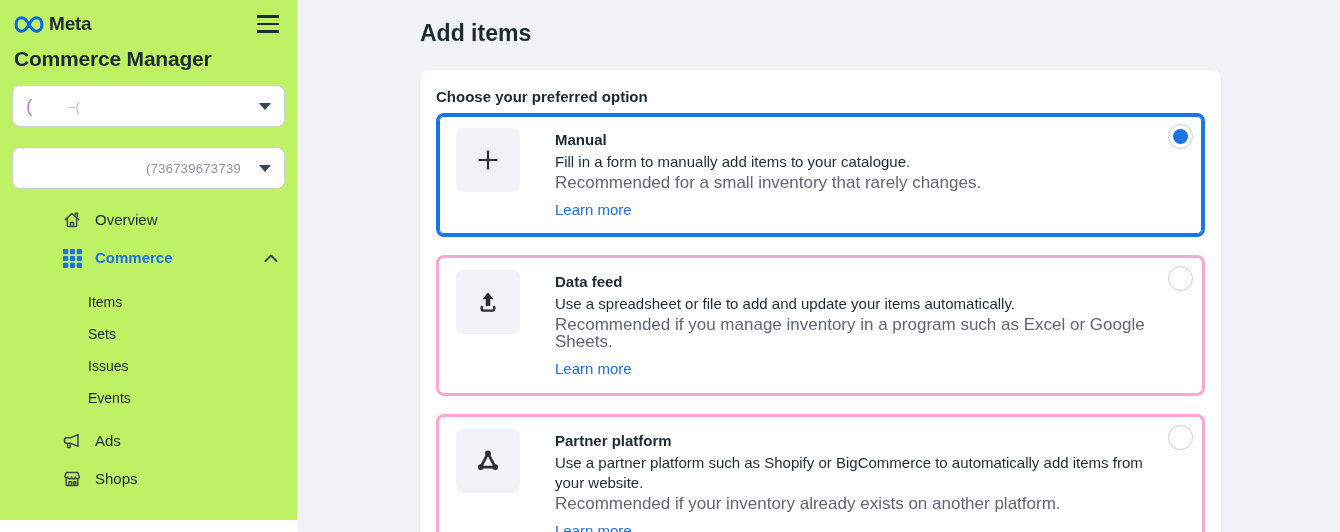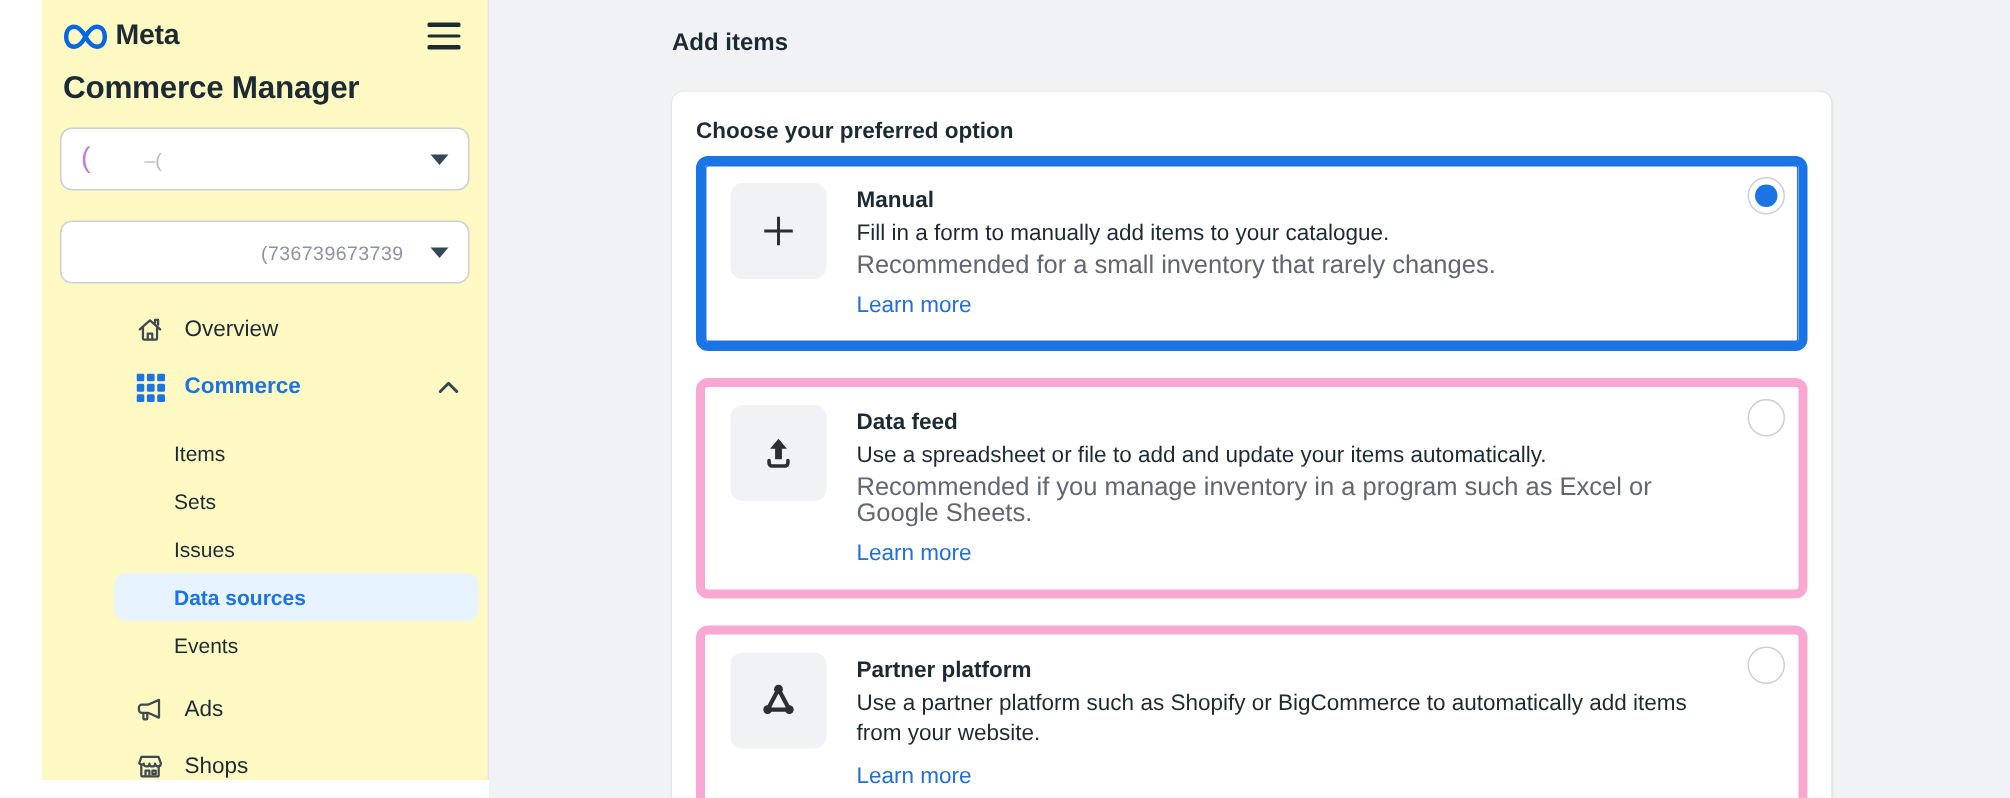--- a/index.html
+++ b/index.html
@@ -6,22 +6,22 @@
   html,body { width: 1340px; height: 532px; overflow: hidden; }
   body {
     font-family: "Liberation Sans", sans-serif;
     color: #1c2b33;
     background: #fff;
   }
   .app { display: flex; width: 1340px; height: 532px; }
 
   
   .sidebar {
-    width: 298px; flex: 0 0 298px; background: #fef9c3;
-    border-right: 1px solid #e4e6eb; height: 520px; position: relative; margin-left: 28px;
+    width: 298px; flex: 0 0 298px; background: #bef264;
+    border-right: 1px solid #e4e6eb; height: 520px; position: relative;
   }
   .brand-row { display: flex; align-items: center; justify-content: space-between; padding: 13px 18px 0 14px; }
   .meta-logo { display: flex; align-items: center; gap: 5px; }
   .meta-logo svg { display: block; }
   .meta-wordmark { font-size: 19px; font-weight: 700; color: #1c2b33; letter-spacing: -0.2px; }
   .hamburger { display: flex; flex-direction: column; gap: 5px; cursor: pointer; padding: 2px 0; }
   .hamburger span { display: block; width: 22px; height: 2.5px; background: #1c2b33; border-radius: 1px; }
   .app-title { font-size: 21px; font-weight: 700; margin: 12px 14px 0; color: #1c2b33; letter-spacing: -0.2px; }
 
   .selector {
@@ -55,31 +55,31 @@
     background: #e7f3ff; color: #1b74e4; font-weight: 700;
     border-radius: 8px; margin: 0 6px 0 4px; padding-left: 40px;
   }
   .nav-gap { height: 8px; }
 
   
   .main {
     flex: 1; background: #f0f2f5; height: 532px;
     padding: 20px 119px 0 122px; overflow: hidden;
   }
-  .page-title { font-size: 16px; font-weight: 700; color: #1c2b33; }
+  .page-title { font-size: 23px; font-weight: 700; color: #1c2b33; }
   .card {
     margin-top: 23px; background: #fff; border-radius: 8px;
     box-shadow: 0 1px 2px rgba(0,0,0,0.10), 0 0 1px rgba(0,0,0,0.08);
     padding: 18px 16px 16px;
   }
   .card-heading { font-size: 15px; font-weight: 700; color: #1c2b33; margin-bottom: 8px; }
 
   .option {
-    position: relative; display: flex; gap: 20px;
-    border: 6px solid #f9a8d4; border-radius: 8px;
+    position: relative; display: flex; gap: 35px;
+    border: 3px solid #f9a8d4; border-radius: 8px;
     padding: 14px 48px 14px 17px; min-height: 96px; margin-bottom: 18px;
     background: #fff; cursor: pointer;
   }
   .option.selected { border-color: #1b74e4; box-shadow: inset 0 0 0 1px #1b74e4; }
   .opt-icon {
     width: 64px; height: 64px; background: #f0f2f5; border-radius: 8px;
     display: flex; align-items: center; justify-content: center; flex-shrink: 0; margin-top: -2px;
   }
   .opt-body { padding-top: 0px; }
   .opt-title { font-size: 15px; font-weight: 700; line-height: 20px; color: #1c2b33; }
@@ -164,21 +164,20 @@
           <svg width="16" height="10" viewBox="0 0 16 10">
             <polyline points="2.5,8 8,2.5 13.5,8" fill="none" stroke="#344854" stroke-width="2" stroke-linecap="round" stroke-linejoin="round"></polyline>
           </svg>
         </span>
       </div>
 
       <div class="sub-list">
         <div class="sub-item">Items</div>
         <div class="sub-item">Sets</div>
         <div class="sub-item">Issues</div>
-        <div class="sub-item active">Data sources</div>
         <div class="sub-item">Events</div>
       </div>
 
       <div class="nav-gap"></div>
 
       <div class="nav-item">
         <span class="nicon">
           <svg width="20" height="20" viewBox="0 0 20 20">
             <path class="icon-stroke" d="M16 3.6 V15.4 L8.6 12.2 H4.6 A2 2 0 0 1 2.6 10.2 V8.8 A2 2 0 0 1 4.6 6.8 H8.6 Z"></path>
             <path class="icon-stroke" d="M5.6 12.6 v3.4 a0.6 0.6 0 0 0 0.6 0.6 h1.4 a0.6 0.6 0 0 0 0.6 -0.6 v-3.2"></path>
@@ -242,20 +241,21 @@
           <svg width="28" height="28" viewBox="0 0 24 24">
             <path d="M12 5.5 L5.8 17.2 H18.2 Z" fill="none" stroke="#2c2e30" stroke-width="2.4" stroke-linejoin="round"></path>
             <circle cx="12" cy="5.5" r="2.5" fill="#2c2e30"></circle>
             <circle cx="5.8" cy="17.2" r="2.5" fill="#2c2e30"></circle>
             <circle cx="18.2" cy="17.2" r="2.5" fill="#2c2e30"></circle>
           </svg>
         </div>
         <div class="opt-body">
           <div class="opt-title">Partner platform</div>
           <div class="opt-desc">Use a partner platform such as Shopify or BigCommerce to automatically add items from your website.</div>
+          <div class="opt-rec">Recommended if your inventory already exists on another platform.</div>
           <a href="#" class="opt-link">Learn more</a>
         </div>
         <span class="radio"></span>
       </div>
 
     </section>
   </main>
 </div>
 
 </body></html>

